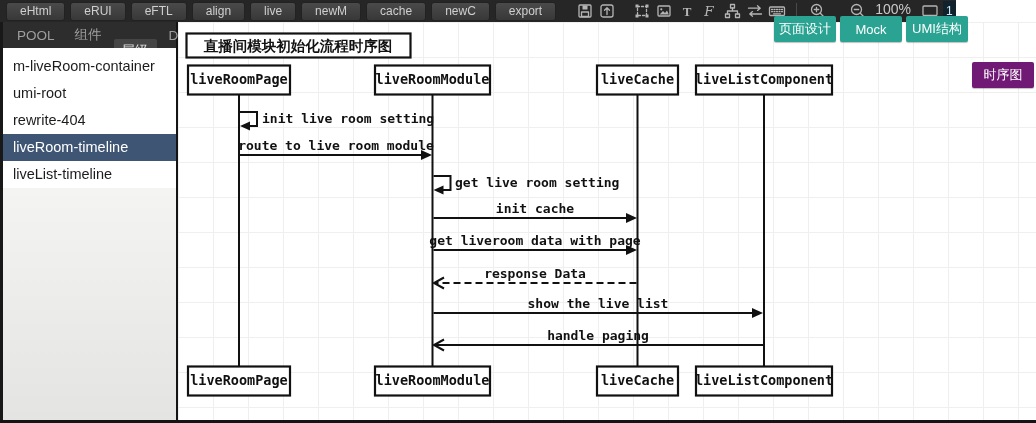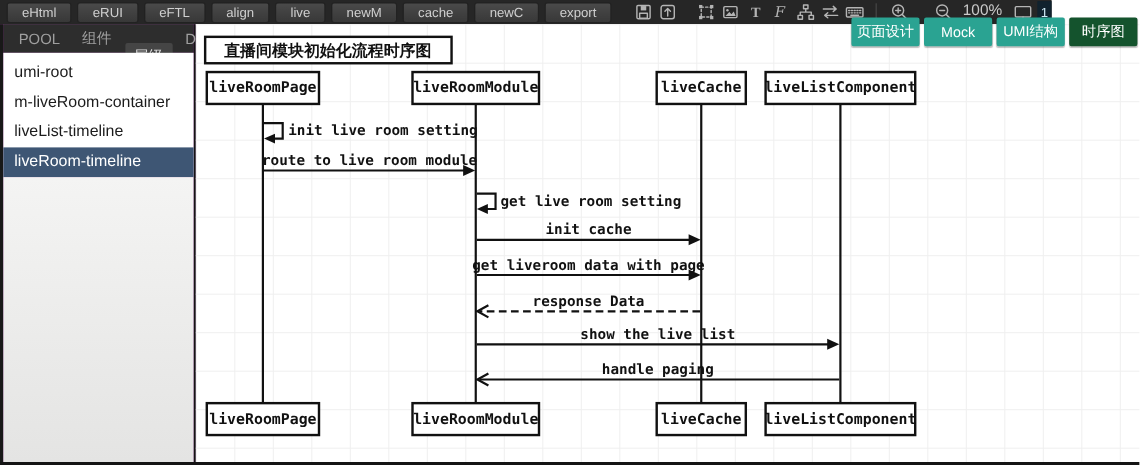--- a/index.html
+++ b/index.html
@@ -20,21 +20,21 @@
   .ico-fill { fill:#b4b4b4; }
   .tb-gap { width:14px; }
   .tb-sep { width:1px; height:16px; background:#4a4a4a; margin:0 8px; }
   .tb-right { margin-left:auto; display:flex; align-items:flex-start; }
   .zoom-label { color:#c9c9c9; font-size:14px; margin:0 6px 0 4px; }
   .overflow-badge { width:13px; height:20px; background:#10222e; color:#cfe9f5; font-size:12px;
                     display:flex; align-items:center; justify-content:flex-start; padding-left:3px; overflow:hidden; }
 
   
   .sidebar { position:absolute; left:0; top:22px; width:178px; height:398px;
-             background:#701a75; border-right:2px solid #141414; border-left:3px solid #181818;
+             background:#ec4899; border-right:2px solid #141414; border-left:3px solid #181818;
              display:flex; flex-direction:column; }
   .side-tabs { height:26px; background:#2d2d2d; display:flex; align-items:center;
                padding-left:6px; gap:4px; flex:0 0 auto; }
   .side-tab { color:#9f9f9f; font-size:13.5px; padding:3px 8px; border-radius:2px; white-space:nowrap; }
   .side-tab.active { background:#454545; color:#dcdcdc;margin-top:32px; }
   .side-list { background:#fff; padding-top:5px; flex:0 0 auto; }
   .side-item { height:27px; line-height:27px; padding-left:10px; font-size:14.5px; color:#1c1c1c;
                white-space:nowrap; overflow:hidden; }
   .side-item.selected { background:#3e5674; color:#fff; }
   .side-fill { flex:1 1 auto; background:linear-gradient(#f4f4f3,#e4e4e3); }
@@ -51,21 +51,21 @@
   .dg .life { stroke:#111; stroke-width:2; }
   .dg .lbl { font-size:13px; }
   .dg .actor-lbl { font-size:13.5px; }
   .dg .title-lbl { font-size:14.5px; }
 
   
   .views { position:absolute; right:2px; top:16px; display:flex; flex-direction:row; gap:4px; }
   .view-btn { width:62px; height:26px; color:#fff; font-size:13px; display:flex; align-items:center;
               justify-content:center; background:#2aa392; border-radius:2px; box-shadow:0 1px 1px rgba(0,0,0,.25);
               white-space:nowrap; }
-  .view-btn.active { background:#14532d; }
+  .view-btn.active { background:#701a75;margin-top:46px; }
 
   .bottom-edge { position:absolute; left:0; bottom:0; width:1036px; height:3px; background:#141414; }
 </style>
 </head>
 <body>
 
 <div class="app">
 
   <div class="toolbar">
     <div class="tb-btn">eHtml</div>
@@ -171,24 +171,25 @@
   </div>
 
   <div class="sidebar">
     <div class="side-tabs">
       <div class="side-tab">POOL</div>
       <div class="side-tab">组件</div>
       <div class="side-tab active">层级</div>
       <div class="side-tab">DATA</div>
     </div>
     <div class="side-list">
+      <div class="side-item">m-liveRoom-container</div>
       <div class="side-item">umi-root</div>
-      <div class="side-item">m-liveRoom-container</div>
+      <div class="side-item">rewrite-404</div>
+      <div class="side-item selected">liveRoom-timeline</div>
       <div class="side-item">liveList-timeline</div>
-      <div class="side-item selected">liveRoom-timeline</div>
     </div>
     <div class="side-fill"></div>
   </div>
 
   <div class="canvas">
     <svg class="dg" width="858" height="401" viewBox="0 0 858 401">
 
       
       <g>
         <rect class="box" x="8.5" y="11.5" width="224" height="24"></rect>

